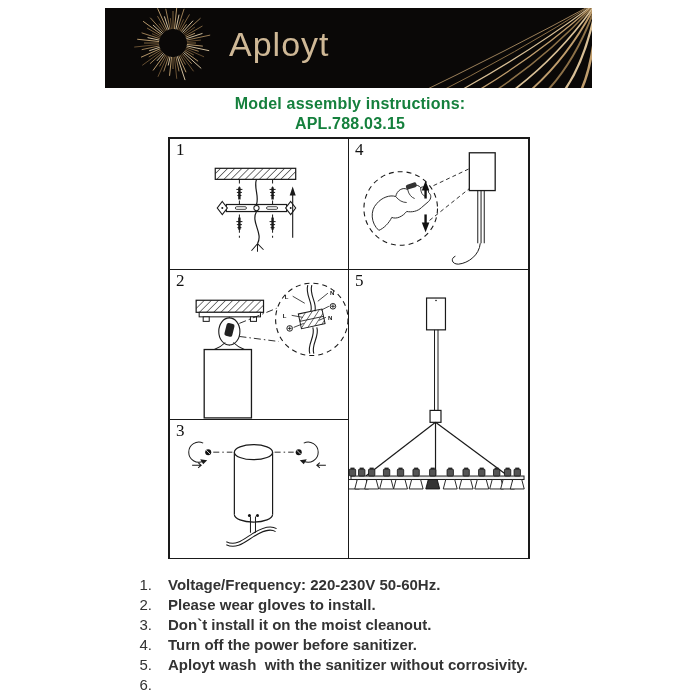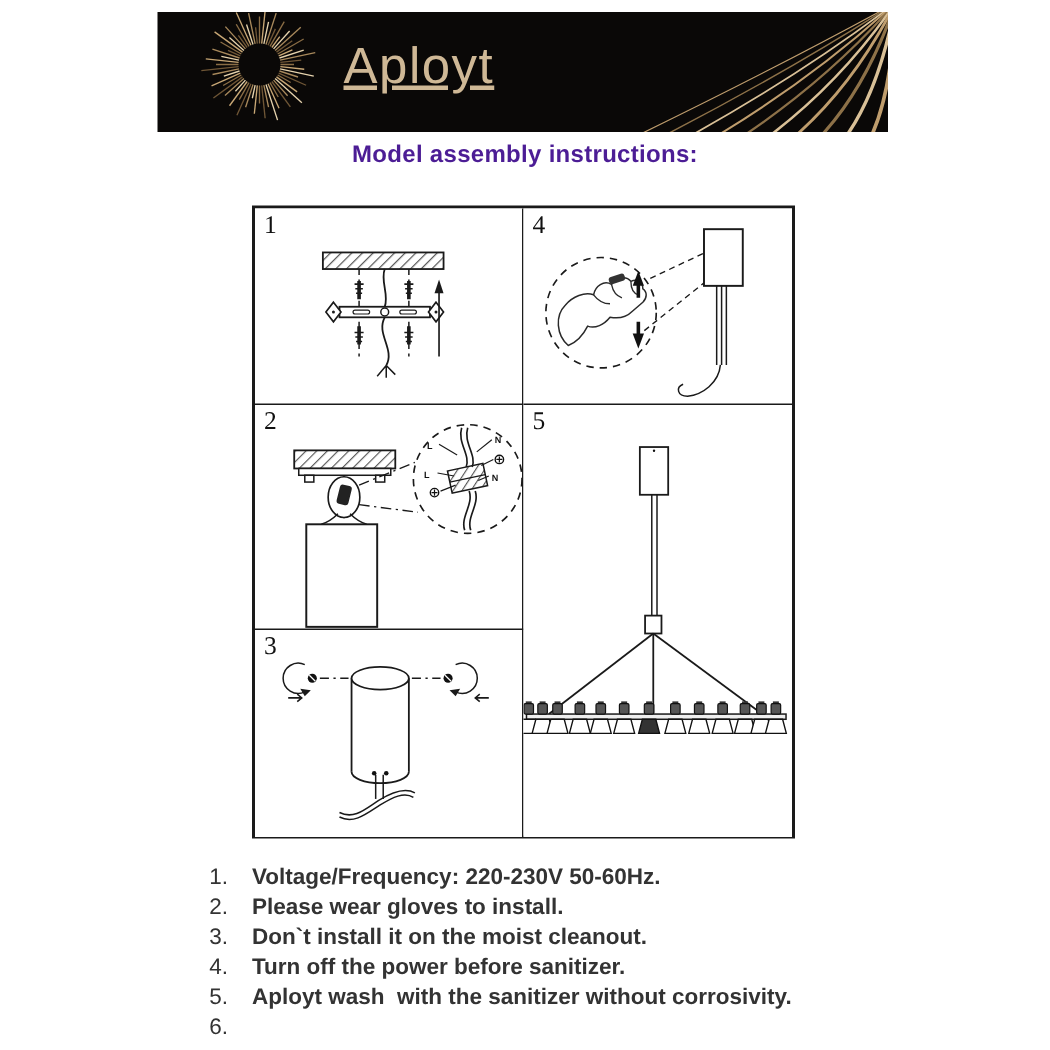--- a/index.html
+++ b/index.html
@@ -3,25 +3,25 @@
 <meta charset="utf-8">
 <style>
   html,body{margin:0;padding:0;}
   body{width:700px;height:700px;background:#ffffff;font-family:"Liberation Sans",sans-serif;}
   .page{position:relative;width:700px;height:700px;background:#fff;overflow:hidden;}
 
   
   .banner{position:absolute;left:105px;top:8px;width:487px;height:80px;background:#0a0807;overflow:hidden;}
   .banner svg{position:absolute;left:0;top:0;}
   .brand-text{position:absolute;left:124px;top:17px;font-size:34px;font-weight:400;
-    color:#cfb896;letter-spacing:1px;text-decoration:underline;}
+    color:#cfb896;letter-spacing:1px;}
 
   
   .title-block{position:absolute;left:0;top:94px;width:700px;text-align:center;
-    font-size:16px;line-height:19.5px;font-weight:600;color:#4c1d95;letter-spacing:.2px;}
+    font-size:16px;line-height:19.5px;font-weight:600;color:#15803d;letter-spacing:.2px;}
 
   
   .grid{position:absolute;left:168px;top:137px;width:362px;height:422px;box-sizing:border-box;
     border:2px solid #1a1a1a;display:grid;grid-template-columns:179px 1fr;
     grid-template-rows:131px 150px 1fr;background:#fff;}
   .panel{position:relative;box-sizing:border-box;background:#fff;}
   .p1{grid-column:1;grid-row:1;border-right:1.5px solid #1a1a1a;border-bottom:1.5px solid #1a1a1a;}
   .p4{grid-column:2;grid-row:1;border-bottom:1.5px solid #1a1a1a;}
   .p2{grid-column:1;grid-row:2;border-right:1.5px solid #1a1a1a;border-bottom:1.5px solid #1a1a1a;}
   .p3{grid-column:1;grid-row:3;border-right:1.5px solid #1a1a1a;}
@@ -118,20 +118,21 @@
           <path d="M492,-6 Q470.5,57.400000000000006 433,92" fill="none" stroke="#8d7148" stroke-width="2.06"></path>
           <path d="M492,-6 Q480,59.6 452,92" fill="none" stroke="#d9c097" stroke-width="2.24"></path>
           <path d="M492,-6 Q489.5,61.8 471,92" fill="none" stroke="#bf9d6d" stroke-width="2.42"></path>
         </g>
     </svg>
     <div class="brand-text">Aployt</div>
   </div>
 
   <div class="title-block">
     <div>Model assembly instructions:</div>
+    <div>APL.788.03.15</div>
   </div>
 
   <div class="grid">
 
     <div class="panel p1">
       <svg class="diagram" viewBox="0 0 177 127">
         <defs>
           <pattern id="ht1" width="5" height="5" patternUnits="userSpaceOnUse" patternTransform="rotate(45)">
             <line x1="0" y1="0" x2="0" y2="5" stroke="#555" stroke-width="1.6"></line>
           </pattern>

